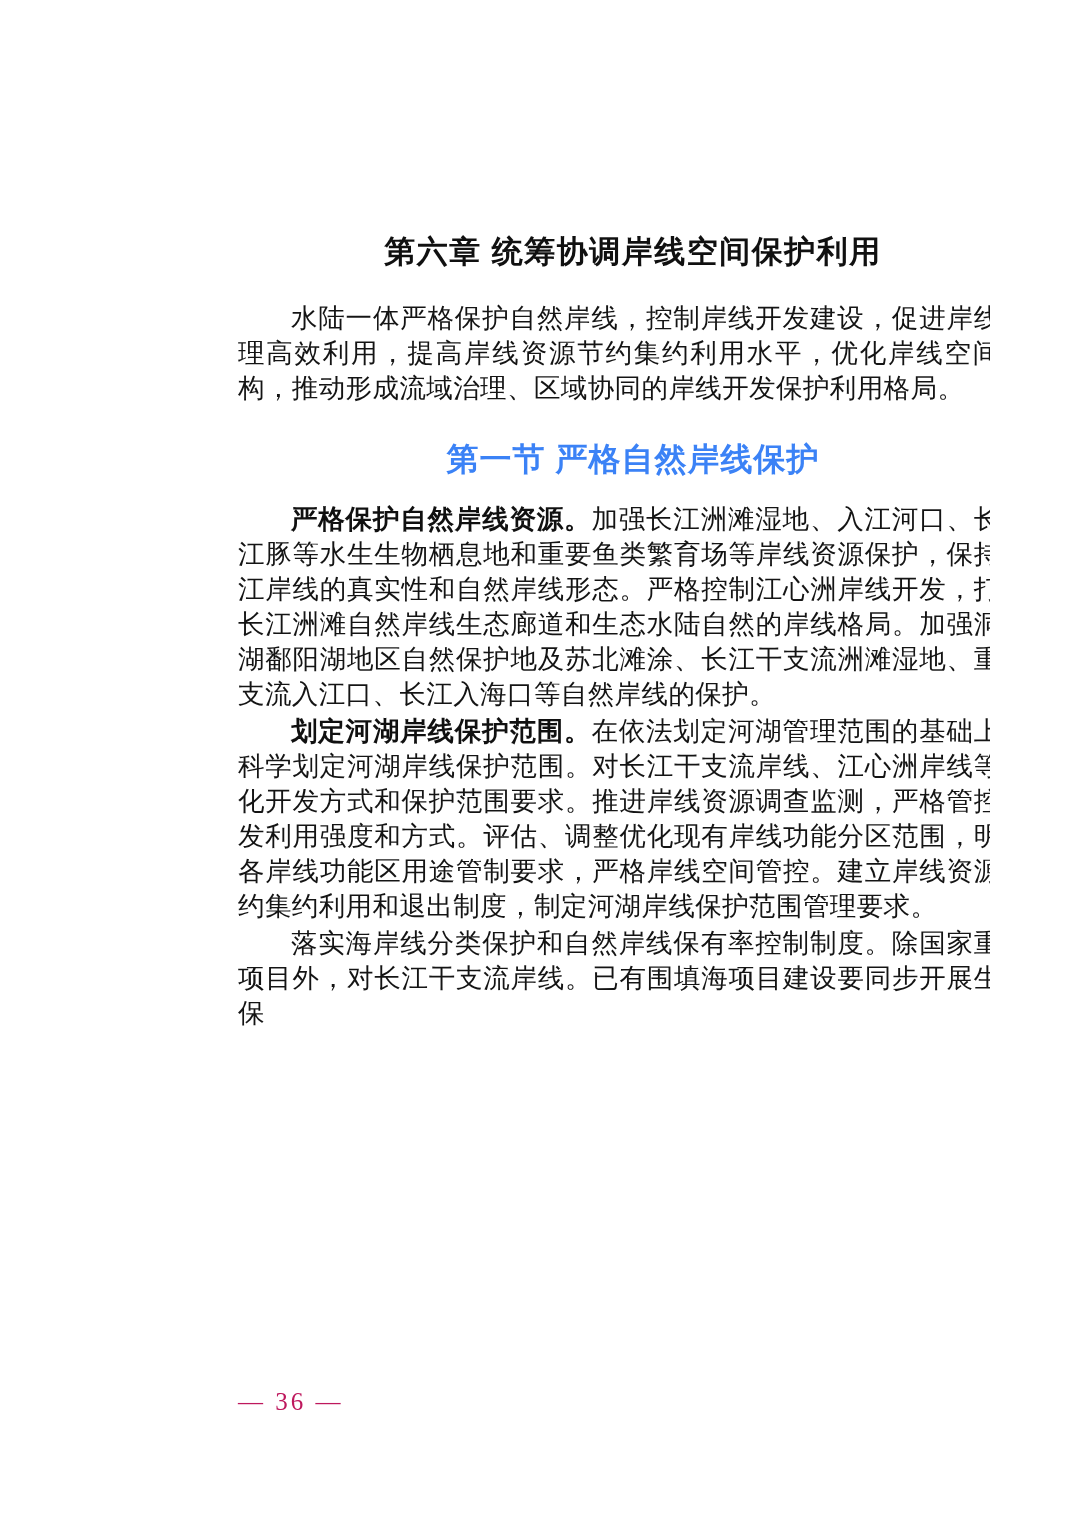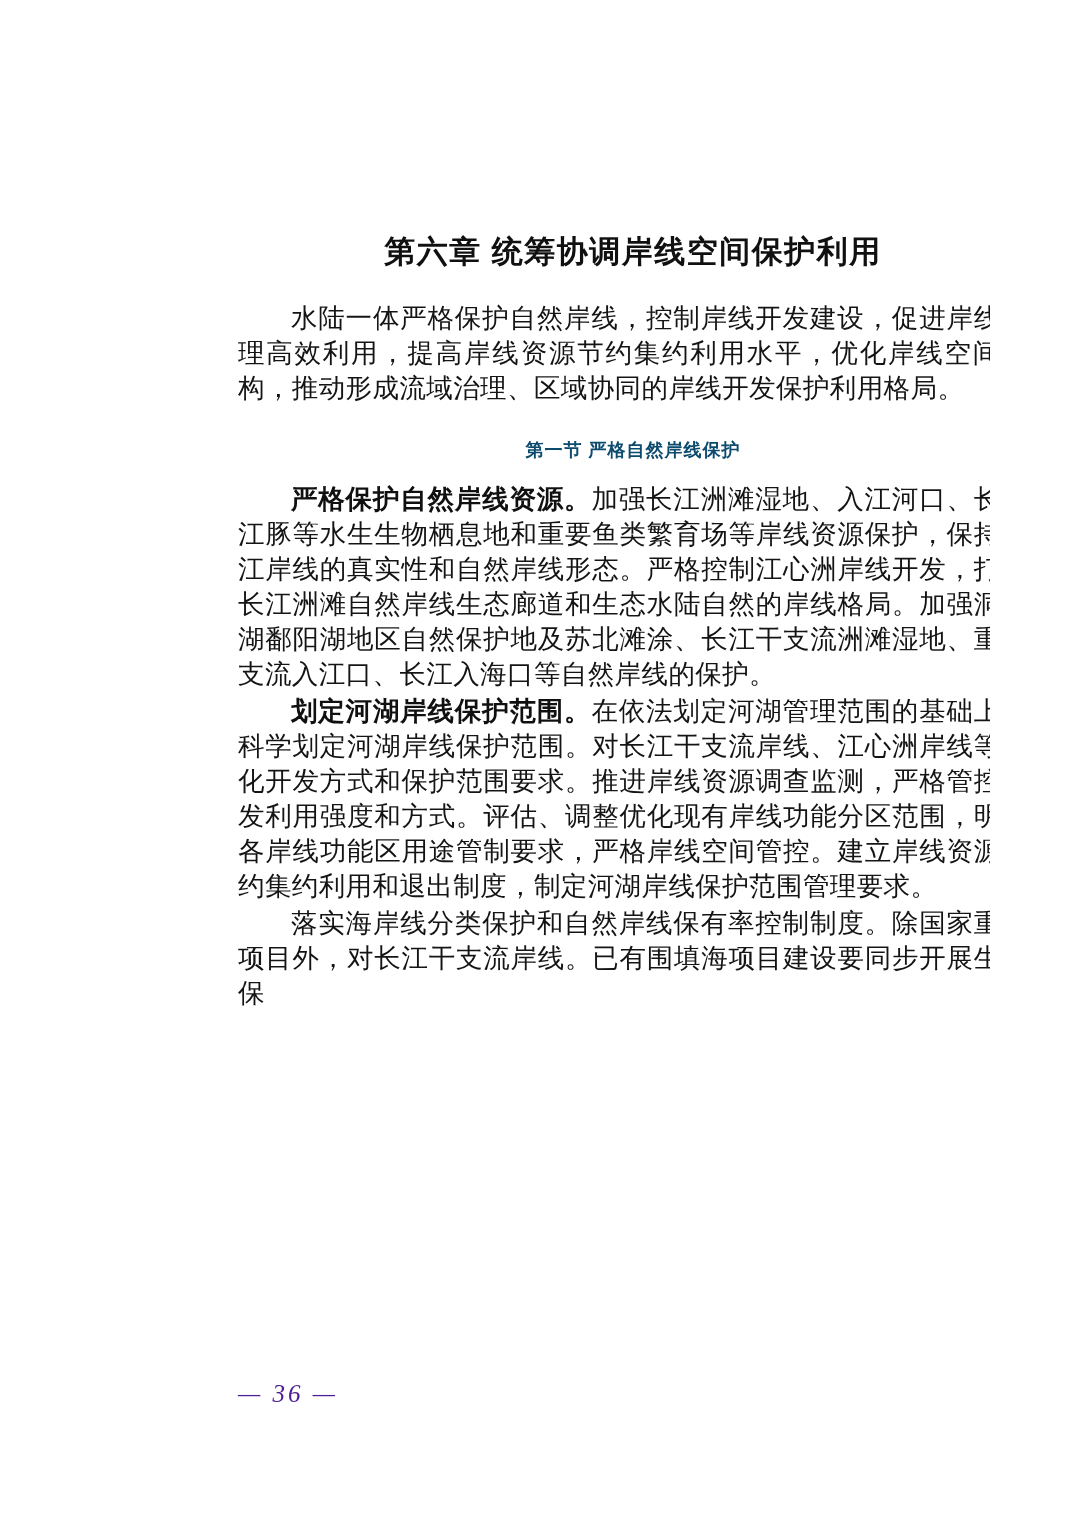--- a/index.html
+++ b/index.html
@@ -29,23 +29,23 @@
     font-family: "Liberation Sans", "DejaVu Sans", sans-serif;
     font-weight: 700;
     font-size: 31px;
     letter-spacing: 1.5px;
     color: #101010;
   }
   .section-title {
     text-align: center;
     font-family: "Liberation Sans", "DejaVu Sans", sans-serif;
     font-weight: 700;
-    font-size: 18px;
+    font-size: 32px;
     letter-spacing: 1px;
-    color: #0c4a6e;
+    color: #3b82f6;
     margin-top: 32px;
     margin-bottom: 20px;
   }
   p.body {
     font-size: 26.5px;
     line-height: 35px;
     text-align: justify;
     text-justify: inter-ideograph;
     margin: 0 0 2px 0;
     text-indent: 2em;
@@ -56,26 +56,25 @@
     margin-top: 28px;
   }
   .lead {
     font-family: "Liberation Sans", "DejaVu Sans", sans-serif;
     font-weight: 700;
     color: #101010;
   }
   .page-number {
     position: absolute;
     left: 148px;
-    bottom: 136px;
+    bottom: 128px;
     font-size: 25px;
     letter-spacing: 3px;
-    color: #4c1d95;
+    color: #be185d;
     font-family: "Liberation Serif", "DejaVu Serif", serif;
-    font-style: italic;
   }
 </style>
 </head>
 <body>
 
 <div class="page">
   <div class="content">
 
     <h1 class="chapter-title">第六章 统筹协调岸线空间保护利用</h1>
 

